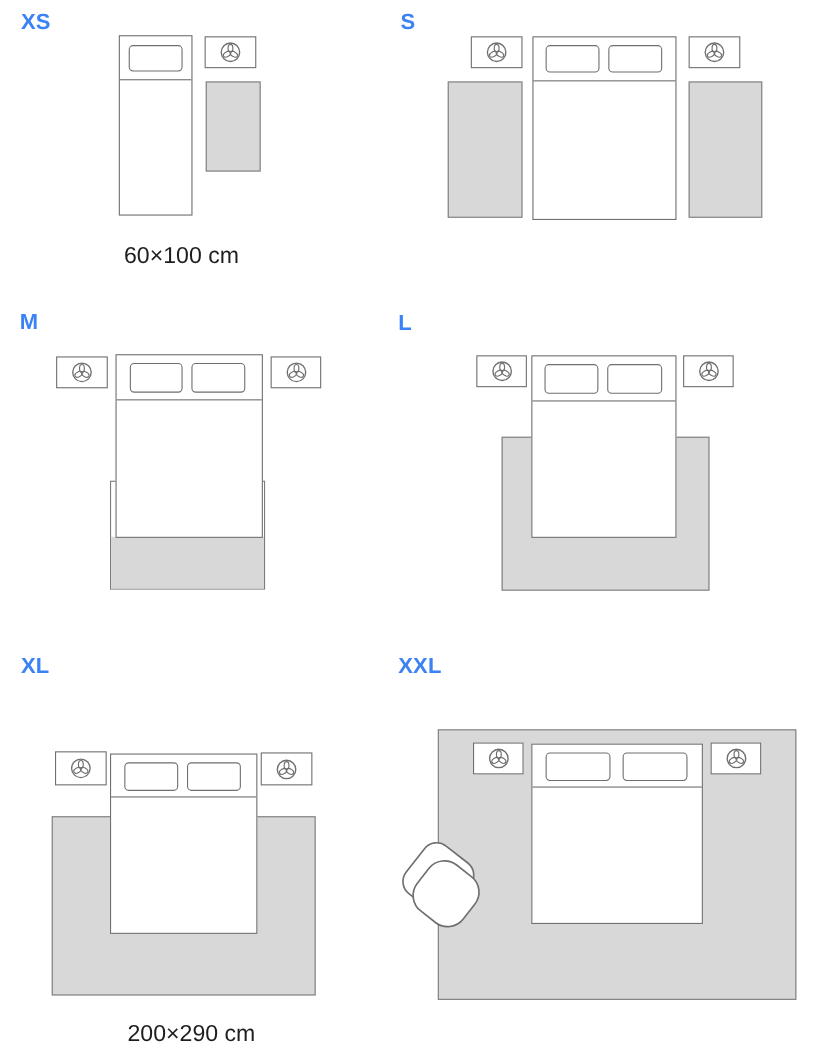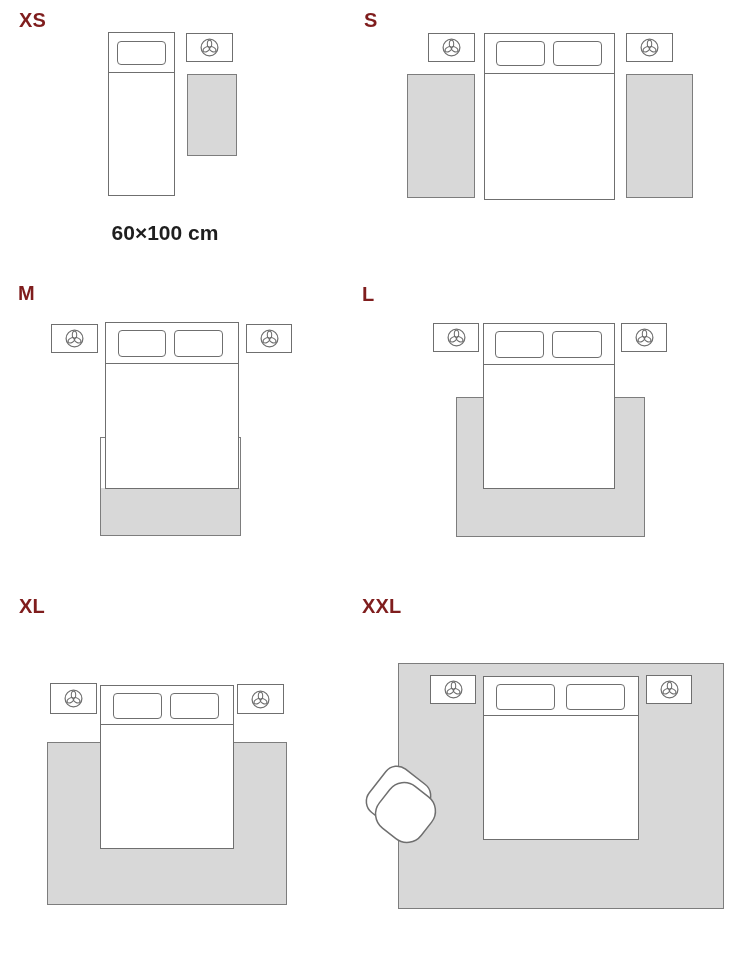--- a/index.html
+++ b/index.html
@@ -2,26 +2,26 @@
 <html><head>
 <meta charset="utf-8">
 <style>
   html,body{margin:0;padding:0;background:#ffffff;}
   .stage{
     position:relative;width:740px;height:960px;background:#ffffff;
     font-family:"Liberation Sans","DejaVu Sans",sans-serif;overflow:hidden;
   }
   .panel{position:absolute;inset:0;pointer-events:none;}
   .size-label{
-    position:absolute;margin:0;font-size:20px;font-weight:700;color:#7f1d1d;
+    position:absolute;margin:0;font-size:20px;font-weight:700;color:#3b82f6;
     line-height:1;letter-spacing:0.2px;
   }
   .caption{
     position:absolute;width:200px;text-align:center;font-size:21px;
-    font-weight:700;color:#1e1e1e;line-height:1.2;
+    font-weight:400;color:#1e1e1e;line-height:1.2;
   }
   .rug{position:absolute;background:#d8d8d8;border:1.5px solid #7d7d7d;z-index:1;}
   .rug.rug-hollow{background:#ffffff;}
   .rug-fill{position:absolute;left:0;right:0;bottom:0;background:#d8d8d8;}
   .bed{position:absolute;background:#ffffff;border:1px solid #6f6f6f;z-index:2;}
   .headboard{position:absolute;left:0;right:0;top:0;border-bottom:1px solid #6f6f6f;}
   .pillow{position:absolute;background:#ffffff;border:1px solid #6f6f6f;border-radius:4px;}
   .nightstand{
     position:absolute;background:#ffffff;border:1px solid #6f6f6f;z-index:2;
     display:flex;align-items:center;justify-content:center;
@@ -239,20 +239,21 @@
     <div class="nightstand ns-right">
       <span class="plant"><svg viewBox="0 0 24 24" width="21" height="21">
             <circle cx="12" cy="12" r="9.6" fill="none" stroke="#6f6f6f" stroke-width="1.4"></circle>
             <g fill="none" stroke="#6f6f6f" stroke-width="1.2">
               <ellipse cx="12" cy="7.9" rx="2.5" ry="4.1"></ellipse>
               <ellipse cx="12" cy="7.9" rx="2.5" ry="4.1" transform="rotate(120 12 12)"></ellipse>
               <ellipse cx="12" cy="7.9" rx="2.5" ry="4.1" transform="rotate(240 12 12)"></ellipse>
             </g>
           </svg></span>
     </div>
+    <div class="caption">200×290 cm</div>
   </section>
 
   <section class="panel" id="xxl">
     <h2 class="size-label">XXL</h2>
     <div class="rug"></div>
     <div class="bed">
       <div class="headboard">
         <div class="pillow p1"></div>
         <div class="pillow p2"></div>
       </div>

